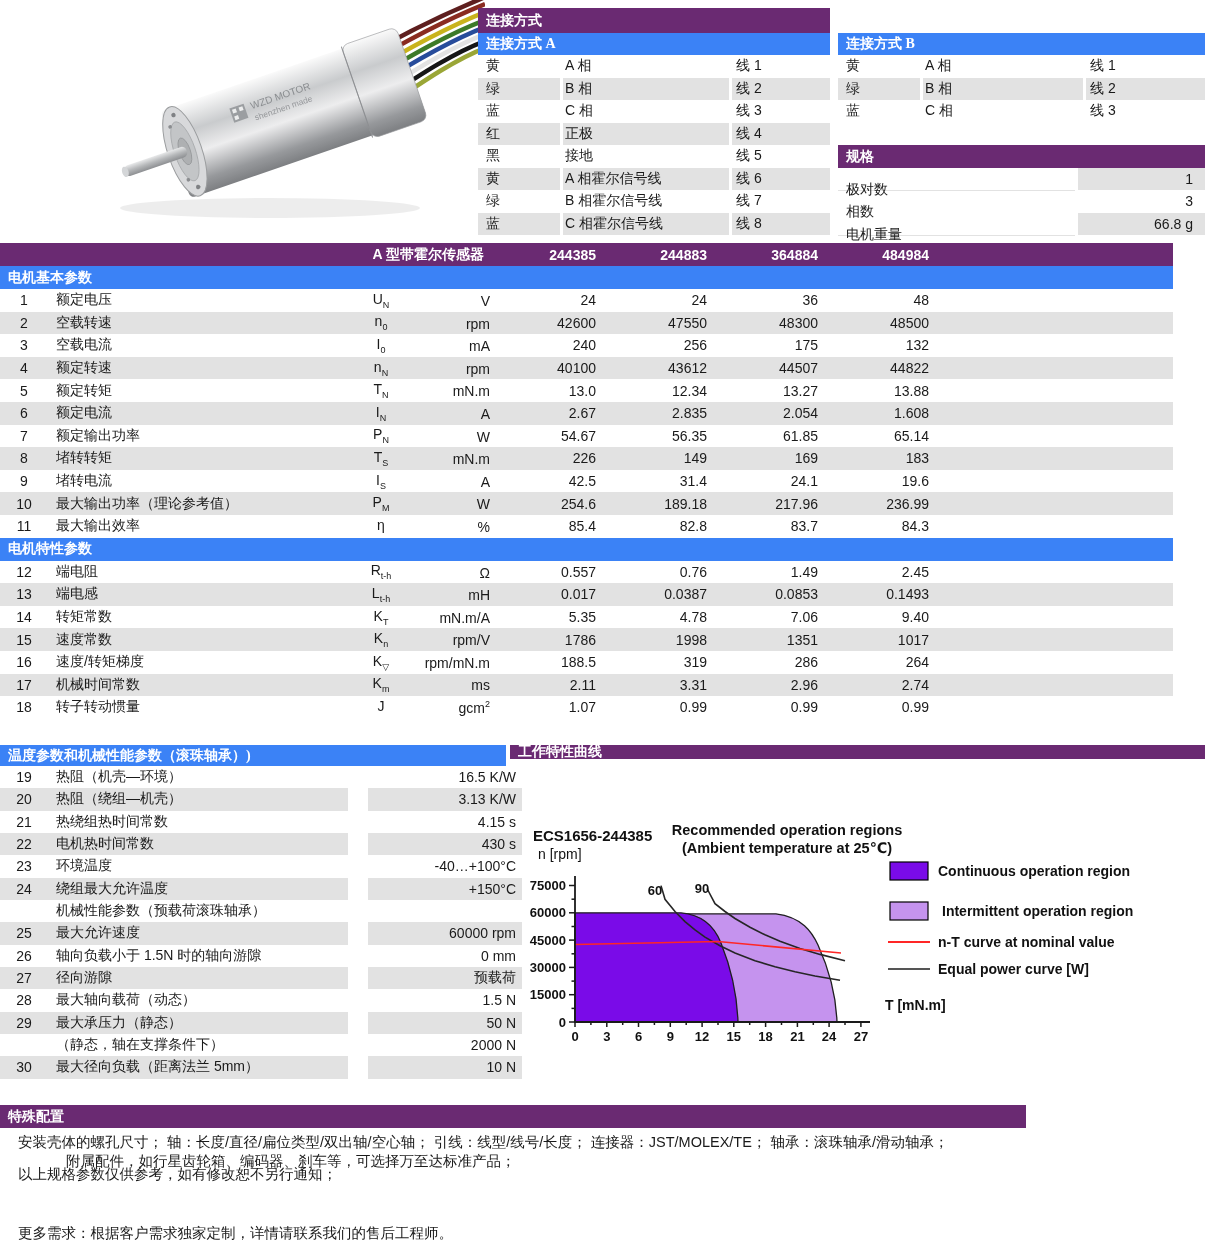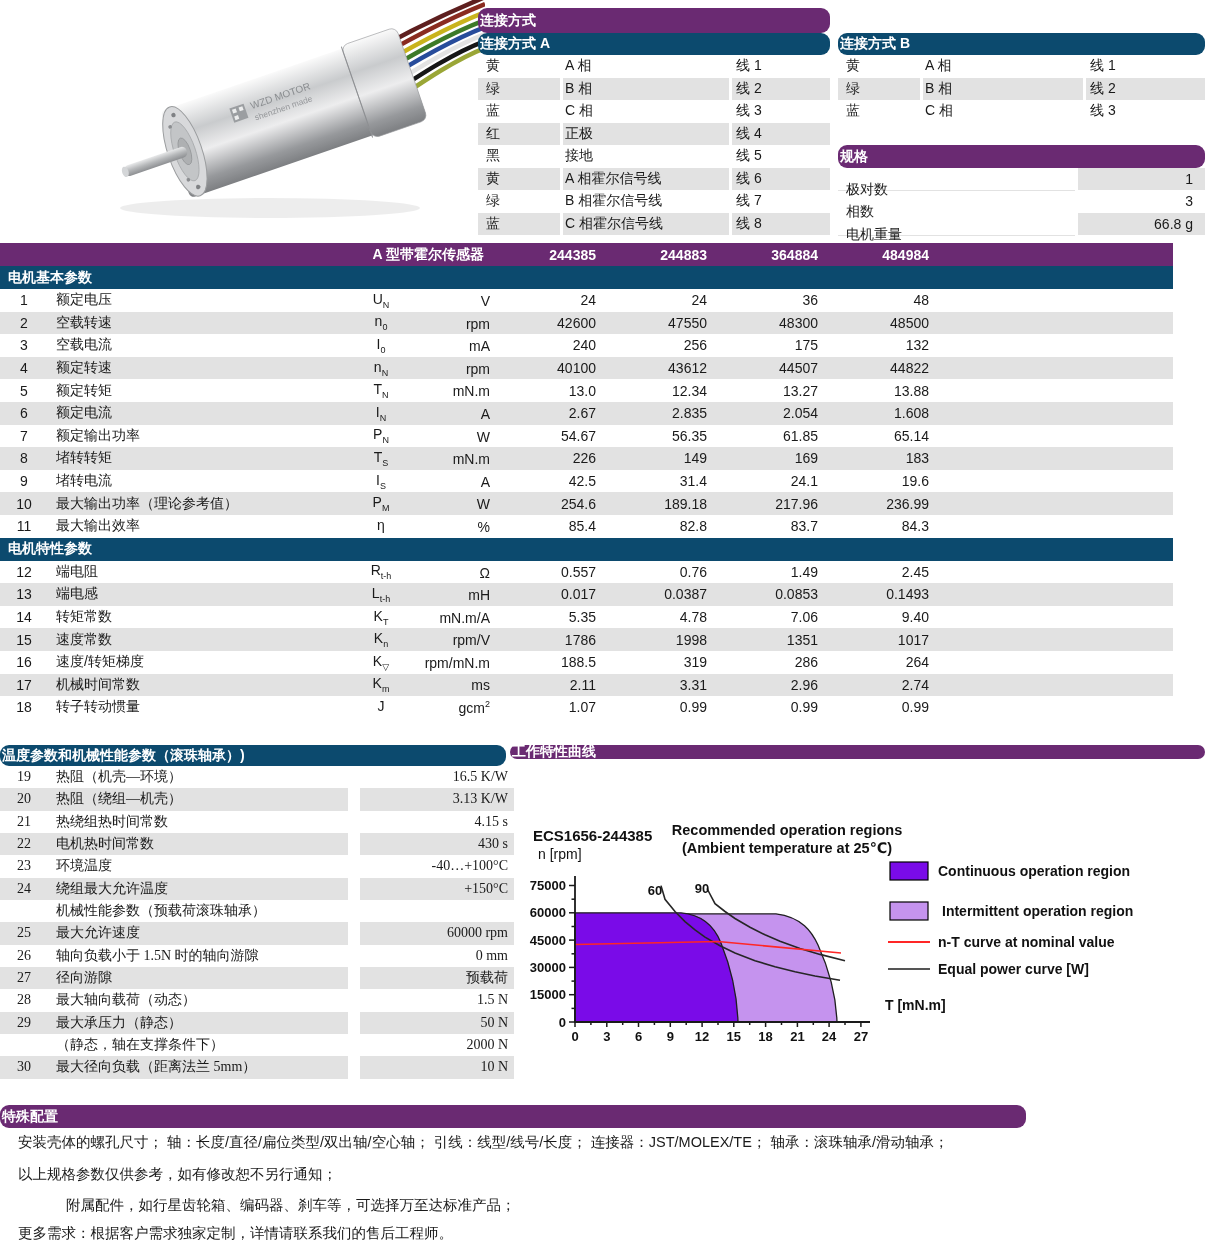--- a/index.html
+++ b/index.html
@@ -1,20 +1,20 @@
 <!DOCTYPE html>
 <html><head>
 <meta charset="utf-8">
 <style>
   html,body{margin:0;padding:0;background:#fff;}
   #screen{position:relative;width:1205px;height:1246px;background:#fff;overflow:hidden;
           font-family:"Liberation Sans","DejaVu Sans",sans-serif;color:#1a1a1a;font-size:14px;}
-  .band{color:#fff;font-weight:bold;display:flex;align-items:center;padding-left:2px;box-sizing:border-box;border-radius:9px;}
+  .band{color:#fff;font-weight:bold;display:flex;align-items:center;padding-left:8px;box-sizing:border-box;}
   .purple{background:#6A2A72;}
-  .blackband{background:#0c4a6e;}
+  .blackband{background:#3b82f6;font-family:Liberation Serif, serif;}
   .violet{background:#7133A6;}
   
   .conn{position:absolute;}
   .crow{display:flex;column-gap:3px;height:22.5px;align-items:stretch;}
   .crow .c{display:flex;align-items:center;box-sizing:border-box;}
   .ca-color{width:82px;padding-left:8px;}
   .ca-func{width:166px;padding-left:2px;}
   .ca-wire{width:98px;padding-left:4px;}
   .cb-color{width:82px;padding-left:8px;}
   .cb-func{width:160px;padding-left:2px;}
@@ -38,21 +38,21 @@
   .cl .num{width:48px;text-align:center;flex:none;}
   .cl .nm{padding-left:8px;}
   .csym{justify-content:center;}
   .cunit{justify-content:flex-end;padding-right:8px;}
   .cv{justify-content:flex-end;padding-right:10px;}
   sub{font-size:9px;}
   sup{font-size:9px;}
   
   #thermal{position:absolute;left:0;top:745px;width:506px;}
   #thermal .band{height:21px;}
-  .tgrid{display:grid;grid-template-columns:348px 154px;column-gap:12px;font-family:Liberation Serif, serif;}
+  .tgrid{display:grid;grid-template-columns:348px 154px;column-gap:20px;}
   .trow{height:22.33px;}
   .tgrid .c{display:flex;align-items:center;box-sizing:border-box;}
   .tval{justify-content:flex-end;padding-right:6px;}
   
   #chart-band{position:absolute;left:510px;top:745px;width:695px;height:14px;}
   #chart-svg{position:absolute;left:510px;top:772px;}
   
   #special-band{position:absolute;left:0;top:1105px;width:1026px;height:23px;}
   .note{position:absolute;left:18px;font-size:14.5px;white-space:nowrap;}
   
@@ -801,16 +801,16 @@
       <text x="428" y="175" font-size="14" font-weight="bold" fill="#111">n-T curve at nominal value</text>
       <line x1="378" y1="197" x2="420" y2="197" stroke="#555" stroke-width="1.8"></line>
       <text x="428" y="202" font-size="14" font-weight="bold" fill="#111">Equal power curve [W]</text>
       <text x="375" y="238" font-size="14" font-weight="bold" fill="#111">T [mN.m]</text>
     </g>
   </svg>
 
   <div id="special-band" class="band purple">特殊配置</div>
   <div class="note" style="top:1133px;">安装壳体的螺孔尺寸； 轴：长度/直径/扁位类型/双出轴/空心轴； 引线：线型/线号/长度； 连接器：JST/MOLEX/TE； 轴承：滚珠轴承/滑动轴承；</div>
   <div class="note" style="top:1165px;">以上规格参数仅供参考，如有修改恕不另行通知；</div>
-  <div class="note" style="top:1196px;padding-left:48px;">附属配件，如行星齿轮箱、编码器、刹车等，可选择万至达标准产品；</div>
+  <div class="note" style="top:1152px;padding-left:48px;">附属配件，如行星齿轮箱、编码器、刹车等，可选择万至达标准产品；</div>
   <div class="note" style="top:1224px;">更多需求：根据客户需求独家定制，详情请联系我们的售后工程师。</div>
 
 </div>
 
 </body></html>

